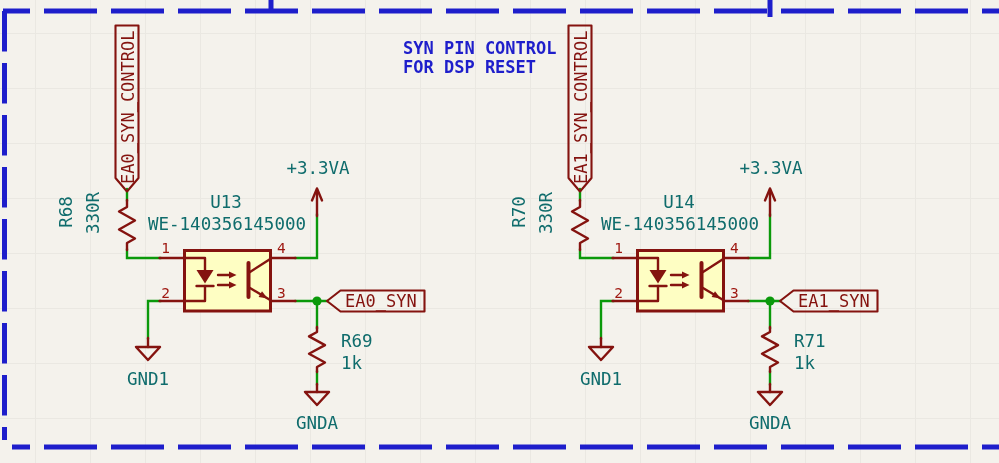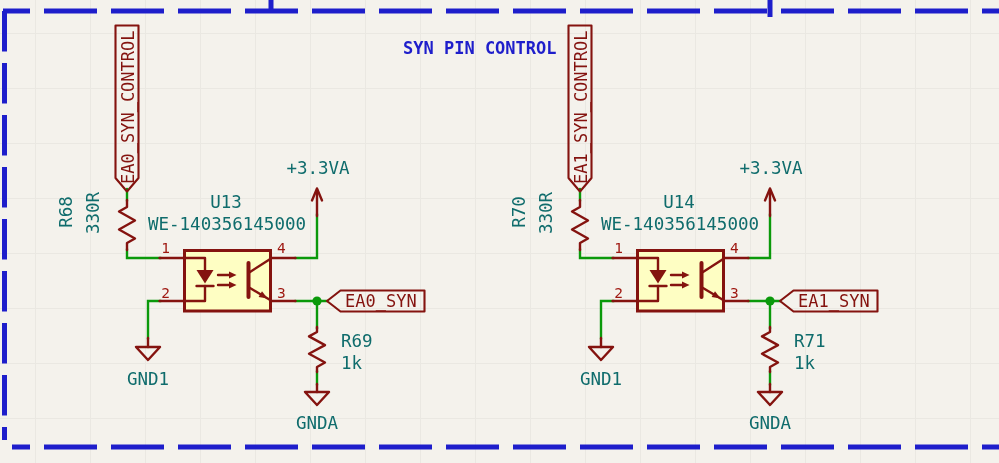--- a/index.html
+++ b/index.html
@@ -111,21 +111,21 @@
   </svg>
 
   <svg class="border-layer" width="999" height="463">
     <path class="bord" d="M3,11 H999" stroke-dasharray="53 14" stroke-dashoffset="26"></path>
     <path class="bord" d="M4.5,11 V440" stroke-dasharray="40.5 11.5"></path>
     <path class="bord" d="M12,447 H999" stroke-dasharray="53 14" stroke-dashoffset="35"></path>
     <path class="bord" d="M271,0 V9"></path>
     <path class="bord" d="M770,0 V17"></path>
   </svg>
 
-  <div class="title-note"><span>SYN PIN CONTROL</span><br></div>
+  <div class="title-note"><span>SYN PIN CONTROL</span><br><span>FOR DSP RESET</span></div>
 
   <svg class="circuit" style="left:0" width="520" height="463" viewBox="0 0 520 463">
     <use href="#circuit-shapes"></use>
     <text class="mar" transform="translate(133.5,184) rotate(-90)" text-anchor="start">EA0_SYN_CONTROL</text>
     <text class="teal" transform="translate(72,212) rotate(-90)" text-anchor="middle">R68</text>
     <text class="teal" transform="translate(99,213) rotate(-90)" text-anchor="middle">330R</text>
     <text class="teal" x="226" y="208" text-anchor="middle">U13</text>
     <text class="teal" x="227" y="230" text-anchor="middle">WE-140356145000</text>
     <text class="pin" x="170" y="253" text-anchor="end">1</text>
     <text class="pin" x="170" y="298" text-anchor="end">2</text>

